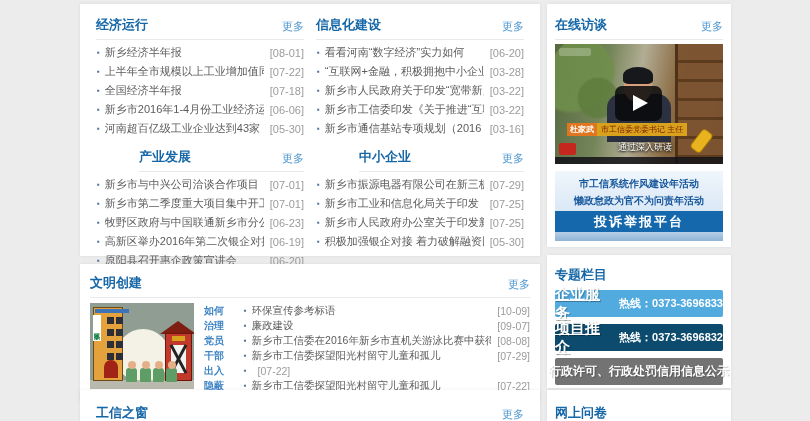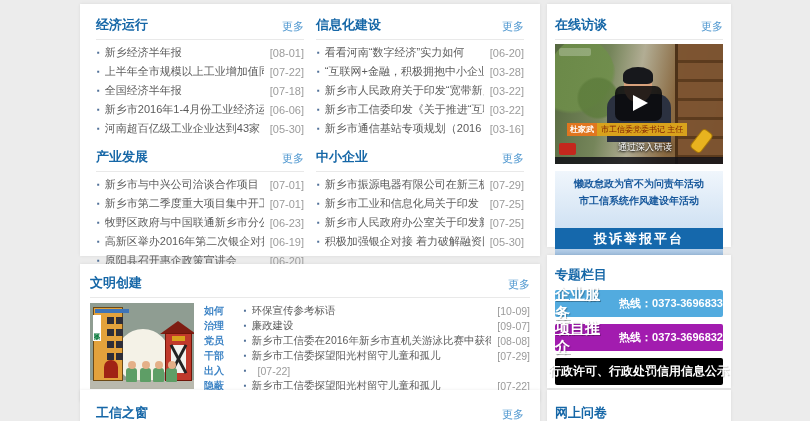--- a/index.html
+++ b/index.html
@@ -18,21 +18,21 @@
 
   
   .news-row { display:flex; align-items:center; height:19px; font-size:11px; cursor:pointer; }
   .bullet { color:#517199; font-size:8px; margin:0 5px 0 1px; flex:none; }
   .news-title { flex:1; color:#5b5b5b; white-space:nowrap; overflow:hidden; }
   .news-date { color:#9b9b9b; margin-left:6px; flex:none; }
 
   
   #main-panel { left:80px; top:4px; width:460px; height:252px; display:flex; padding:8px 10px 0; }
   #main-panel .col { width:50%; padding:0 6px; }
-  .sec2 { margin-top:6px; }
+  .sec2 { margin-top:6px;margin-left:43px; }
 
   
   #interview-panel { left:547px; top:4px; width:184px; height:243px; padding:8px 8px 0; }
   .video { position:relative; margin-top:4px; width:168px; height:120px; overflow:hidden; cursor:pointer;
     background:linear-gradient(100deg,#55683f 0%,#75855a 30%,#b2ad94 48%,#8a6a42 68%,#6a4b2a 100%); }
   .shelf { position:absolute; right:0; top:0; width:48px; height:100%;
     background:repeating-linear-gradient(180deg,#7d5431 0 16px,#5b3a1d 16px 19px);
     border-left:3px solid #4a2f16; opacity:.95; }
   .plant { position:absolute; left:-8px; top:-6px; width:70px; height:90px; border-radius:50%;
     background:radial-gradient(circle at 35% 35%, #6f8f4a 0 55%, transparent 60%); opacity:.85; }
@@ -57,21 +57,21 @@
   .vid-sub { position:absolute; left:12px; right:0; top:97px; text-align:center; color:#fff;
     font-size:9px; text-shadow:0 1px 2px #000, 0 0 4px rgba(0,0,0,.8); }
   .vid-strip { position:absolute; bottom:0; left:0; width:100%; height:7px; background:rgba(18,18,24,.85); }
   .vid-logo { position:absolute; left:4px; bottom:9px; width:17px; height:12px; background:#c4271d; border-radius:2px; }
   .vid-wm { position:absolute; left:4px; top:4px; width:32px; height:8px; background:rgba(255,255,255,.25); border-radius:2px; }
 
   .complaint { position:absolute; left:8px; top:167px; width:168px; height:70px; text-align:center;
     background:linear-gradient(180deg,#f0f6fc,#c9ddf1); cursor:pointer; }
   .c-lines { padding-top:4px; }
   .c-line { font-size:10px; font-weight:bold; color:#17589c; line-height:17px; white-space:nowrap; }
-  .c-bar { margin-top:19px; height:21px; background:#1568ac; color:#fff; font-weight:bold;
+  .c-bar { margin-top:2px; height:21px; background:#1568ac; color:#fff; font-weight:bold;
     font-size:13px; line-height:21px; letter-spacing:2px; }
   .c-strip { height:9px; background:linear-gradient(180deg,#b7cfe8,#8fb3d6); }
 
   
   #special-panel { left:547px; top:255px; width:184px; height:133px; padding:7px 8px 0; }
   #special-panel .sec-head { border-bottom:none; padding-bottom:2px; margin-bottom:4px; }
   .sp-banner { width:168px; height:27px; border-radius:2px; margin-bottom:7px; display:flex;
     align-items:center; justify-content:center; cursor:pointer; color:#fff; }
   .sp-label { font-size:15px; font-weight:bold; text-shadow:1px 1px 1px rgba(0,0,0,.25);text-decoration:underline; }
   .sp-hot { font-size:11px; font-weight:bold; margin-left:7px; white-space:nowrap; }
@@ -283,41 +283,41 @@
       <span class="role-badge">市工信委党委书记 主任</span>
     </div>
     <div class="mic"></div>
     <div class="vid-sub">通过深入研读</div>
     <div class="vid-strip"></div>
     <div class="vid-logo"></div>
     <div class="play-btn"></div>
   </div>
   <div class="complaint">
     <div class="c-lines">
+      <div class="c-line">市工信系统作风建设年活动</div>
       <div class="c-line">懒政怠政为官不为问责年活动</div>
-      <div class="c-line">市工信系统作风建设年活动</div>
     </div>
     <div class="c-bar">投诉举报平台</div>
     <div class="c-strip"></div>
   </div>
 </div>
 
 <div class="panel" id="special-panel">
   <div class="sec-head">
     <span class="sec-title">专题栏目</span>
   </div>
   <div class="sp-banner" style="background-color: rgb(82, 171, 223);">
     <span class="sp-label">企业服务</span>
     <span class="sp-hot">热线：0373-3696833</span>
   </div>
-  <div class="sp-banner" style="background-color: #a21caf;">
+  <div class="sp-banner" style="background-color: #0c4a6e;">
     <span class="sp-label">项目推介</span>
     <span class="sp-hot">热线：0373-3696832</span>
   </div>
-  <div class="sp-banner" style="background-color: #000000;">
+  <div class="sp-banner" style="background-color: #737373;">
     <span class="sp-label-sm">行政许可、行政处罚信用信息公示</span>
   </div>
 </div>
 
 <div class="panel" id="civ-panel">
   <div class="sec-head">
     <span class="sec-title">文明创建</span>
     <a class="more">更多</a>
   </div>
   <div class="civ-body">

